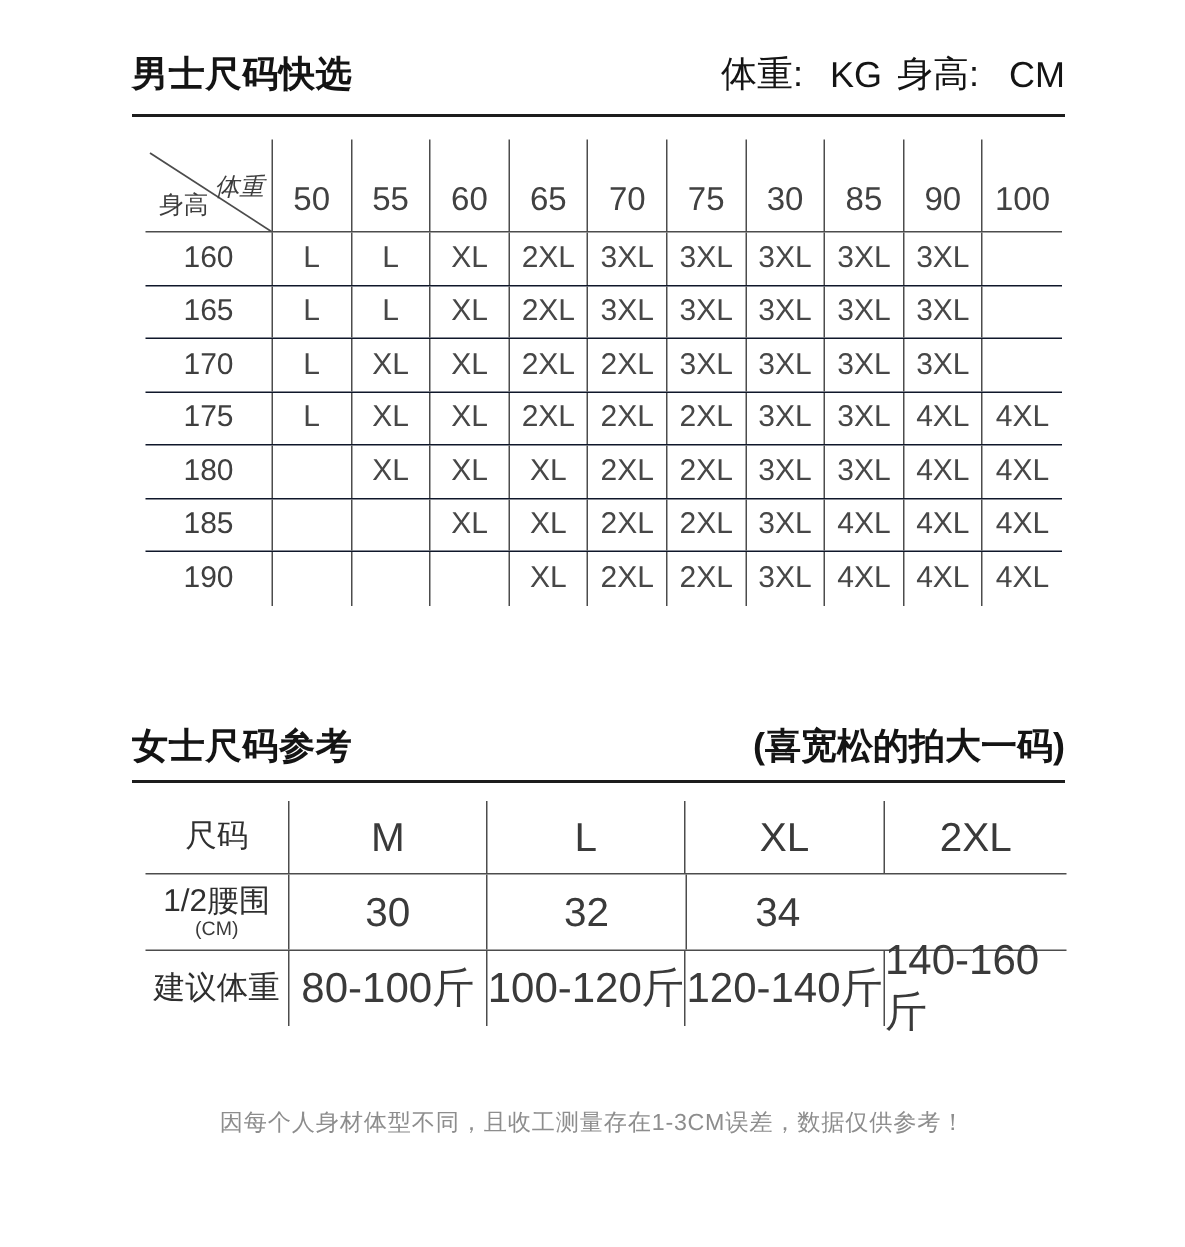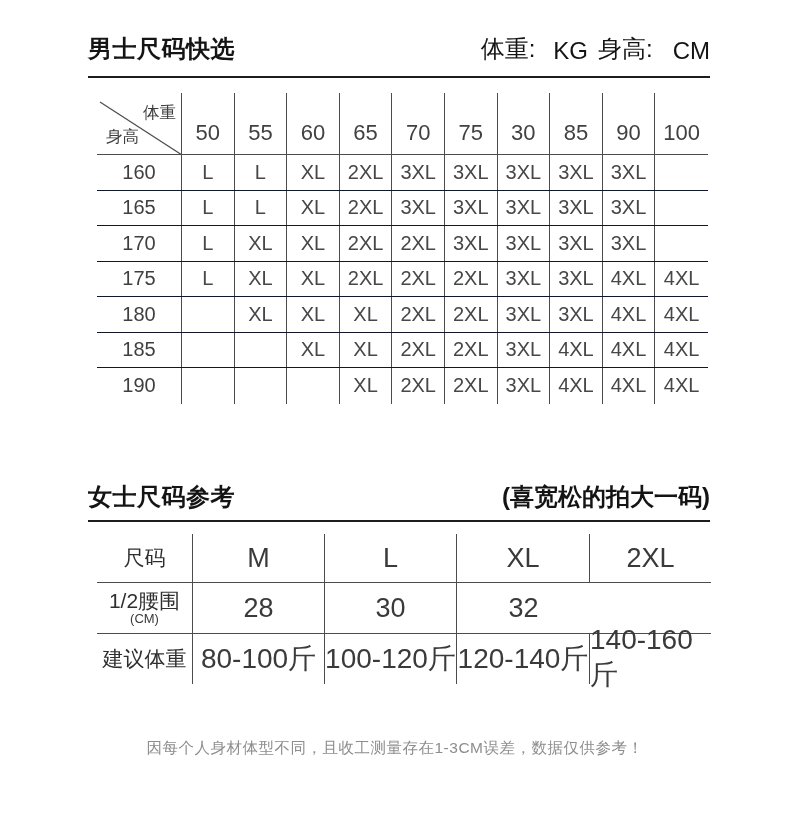--- a/index.html
+++ b/index.html
@@ -21,21 +21,21 @@
   .men-table { position:absolute; left:97px; top:93px; width:611px; color:#474747; }
   .mrow { display:flex; height:35.5px; border-bottom:1px solid #0f172a; }
   .mrow:last-child { border-bottom:none; }
   .mhead-row { display:flex; height:62px; border-bottom:1px solid #4c4c4c; }
   .mcell { width:52.6px; display:flex; align-items:center; justify-content:center;
            border-right:1px solid #4c4c4c; font-size:20px; }
   .mcell:last-child { border-right:none; }
   .mhead-row .mcell { align-items:flex-end; padding-bottom:8px; font-size:22px; color:#414141; }
   .corner { width:85px; position:relative; border-right:1px solid #4c4c4c; }
   .corner svg { position:absolute; inset:0; }
-  .corner .c-tr { position:absolute; top:9px; right:5px; font-size:16.5px; color:#3d3d3d; }
+  .corner .c-tr { position:absolute; top:21px; right:5px; font-size:16.5px; color:#3d3d3d;font-style:italic; }
   .corner .c-bl { position:absolute; bottom:6px; left:9px; font-size:16.5px; color:#3d3d3d; }
   .mheight { width:85px; font-size:20px; color:#3f3f3f; }
 
   
   .women-table { position:absolute; left:97px; top:534px; width:614px; color:#3a3a3a; }
   .wrow { display:flex; border-bottom:1px solid #4c4c4c; }
   .wrow:nth-child(1) { height:49px; }
   .wrow:nth-child(2) { height:51px; }
   .wrow:nth-child(3) { height:50px; border-bottom:none; }
   .wcell { display:flex; align-items:center; justify-content:center;
@@ -197,23 +197,23 @@
       <div class="wcell wc1 wv-big">M</div>
       <div class="wcell wc2 wv-big">L</div>
       <div class="wcell wc3 wv-big">XL</div>
       <div class="wcell wc4 wv-big">2XL</div>
     </div>
     <div class="wrow">
       <div class="wcell wlabel">
         <span>1/2腰围</span>
         <span class="sub">(CM)</span>
       </div>
-      <div class="wcell wc1 wv-big">28</div>
       <div class="wcell wc2 wv-big">30</div>
       <div class="wcell wc3 wv-big">32</div>
+      <div class="wcell wc4 wv-big">34</div>
     </div>
     <div class="wrow">
       <div class="wcell wlabel">
         <span>建议体重</span>
       </div>
       <div class="wcell wc1 wv-med">80-100斤</div>
       <div class="wcell wc2 wv-med">100-120斤</div>
       <div class="wcell wc3 wv-med">120-140斤</div>
       <div class="wcell wc4 wv-med">140-160斤</div>
     </div>

